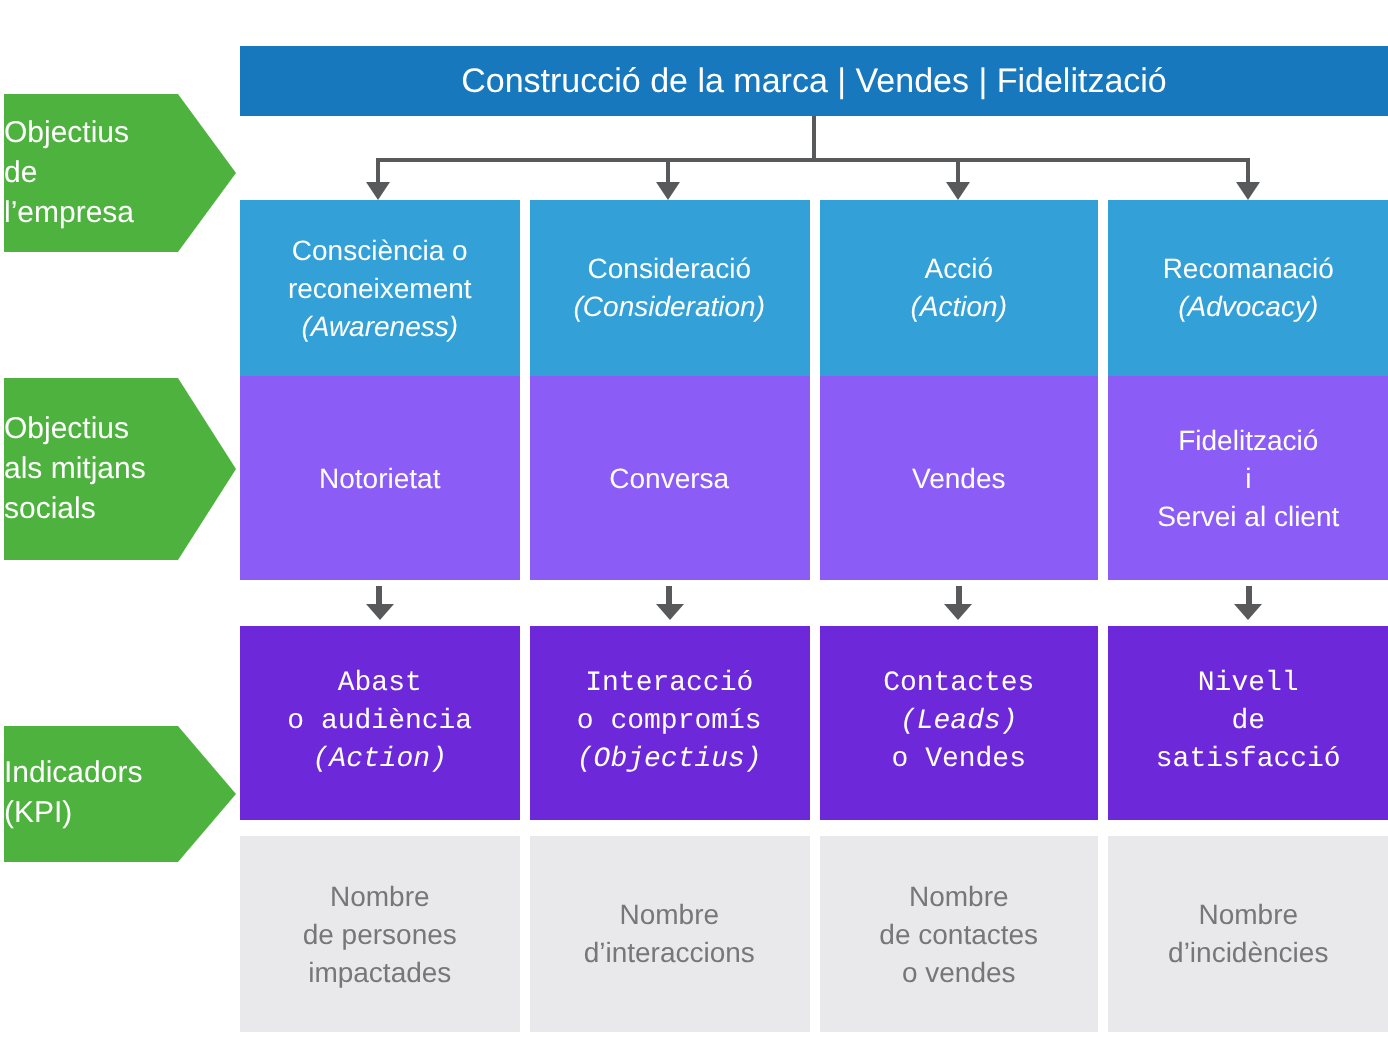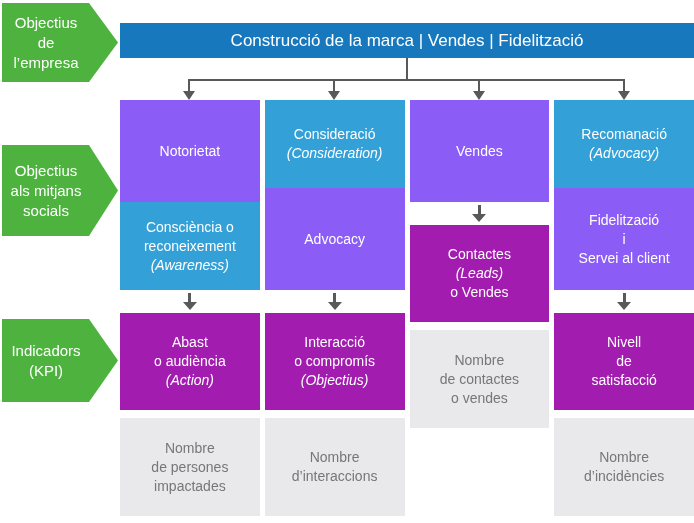--- a/index.html
+++ b/index.html
@@ -7,23 +7,23 @@
     position:relative; width:694px; height:523px; background:#ffffff;
     font-family:"Liberation Sans", sans-serif; overflow:hidden;
   }
   .ln { display:block; }
   .en { font-style:italic; }
 
   
   .green-arrow {
     position:absolute; left:2px; width:116px; background:#4eb23e;
     clip-path:polygon(0 0, 75% 0, 100% 50%, 75% 100%, 0 100%);
-    color:#ffffff; font-size:15px; line-height:20px; text-align:center;
+    color:#ffffff; font-size:15px; line-height:20px; 
     display:flex; flex-direction:column; justify-content:center;
-    padding-right:28px; box-sizing:border-box;
+    padding-right:28px; box-sizing:border-box;margin-top:44px;
   }
 
   
   .banner {
     position:absolute; left:120px; top:23px; width:574px; height:35px;
     background:#1878bd; color:#ffffff; font-size:17px;
     display:flex; align-items:center; justify-content:center; text-align:center;
   }
 
   
@@ -40,21 +40,21 @@
     display:grid; grid-template-columns:repeat(4,1fr); column-gap:5px;
   }
   .col { display:flex; flex-direction:column; }
   .cell {
     display:flex; flex-direction:column; justify-content:center; align-items:center;
     text-align:center; color:#ffffff; font-size:14px; line-height:19px;
   }
   .hdr  { height:88px;  background:#33a0d8; }
   .obj  { height:102px; background:#8b5cf6; }
   .azone{ height:23px;  display:flex; align-items:center; justify-content:center; }
-  .kpi  { height:97px;  background:#a21caf; }
+  .kpi  { height:97px;  background:#6d28d9;font-family:Liberation Mono, monospace; }
   .sp   { height:8px; }
   .met  { height:98px;  background:#e9e9eb; color:#76767b; }
 
   .darrow { display:flex; flex-direction:column; align-items:center; }
   .darrow .stem { width:3px; height:9px; background:#58595b; }
   .darrow .head {
     width:0; height:0;
     border-left:7px solid transparent; border-right:7px solid transparent;
     border-top:8px solid #58595b;
   }
@@ -67,21 +67,21 @@
   <div class="green-arrow" style="top:3px;height:79px">
     <span class="ln">Objectius</span>
     <span class="ln">de</span>
     <span class="ln">l’empresa</span>
   </div>
   <div class="green-arrow" style="top:145px;height:91px">
     <span class="ln">Objectius</span>
     <span class="ln">als mitjans</span>
     <span class="ln">socials</span>
   </div>
-  <div class="green-arrow" style="top:319px;height:83px">
+  <div class="green-arrow" style="top:319px;height:68px">
     <span class="ln">Indicadors</span>
     <span class="ln">(KPI)</span>
   </div>
 
   <div class="banner">
     <span>Construcció de la marca | Vendes | Fidelització</span>
   </div>
 
   <div class="cline" style="left:406px;top:58px;width:2px;height:22px"></div>
   <div class="cline" style="left:189px;top:79px;width:436px;height:2px"></div>
@@ -90,28 +90,28 @@
   <div class="cline" style="left:478px;top:79px;width:2px;height:13px"></div>
   <div class="cline" style="left:623px;top:79px;width:2px;height:13px"></div>
   <div class="chead" style="left:183px;top:91px"></div>
   <div class="chead" style="left:328px;top:91px"></div>
   <div class="chead" style="left:473px;top:91px"></div>
   <div class="chead" style="left:618px;top:91px"></div>
 
   <div class="grid">
 
     <div class="col">
-      <div class="cell obj">
-        <span class="ln">Notorietat</span>
-      </div>
       <div class="cell hdr">
         <span class="ln">Consciència o</span>
         <span class="ln">reconeixement</span>
         <span class="ln en">(Awareness)</span>
       </div>
+      <div class="cell obj">
+        <span class="ln">Notorietat</span>
+      </div>
       <div class="azone">
         <div class="darrow">
             <div class="stem"></div>
             <div class="head"></div>
           </div>
       </div>
       <div class="cell kpi">
         <span class="ln">Abast</span>
         <span class="ln">o audiència</span>
         <span class="ln en">(Action)</span>
@@ -123,41 +123,45 @@
         <span class="ln">impactades</span>
       </div>
     </div>
 
     <div class="col">
       <div class="cell hdr">
         <span class="ln">Consideració</span>
         <span class="ln en">(Consideration)</span>
       </div>
       <div class="cell obj">
-        <span class="ln">Advocacy</span>
+        <span class="ln">Conversa</span>
       </div>
       <div class="azone">
         <div class="darrow">
             <div class="stem"></div>
             <div class="head"></div>
           </div>
       </div>
       <div class="cell kpi">
         <span class="ln">Interacció</span>
         <span class="ln">o compromís</span>
         <span class="ln en">(Objectius)</span>
       </div>
       <div class="sp"></div>
       <div class="cell met">
         <span class="ln">Nombre</span>
         <span class="ln">d’interaccions</span>
       </div>
     </div>
 
     <div class="col">
+      <div class="cell hdr">
+        <span class="ln">Acció</span>
+        <span class="ln en">(Action)</span>
+      </div>
       <div class="cell obj">
         <span class="ln">Vendes</span>
       </div>
       <div class="azone">
         <div class="darrow">
             <div class="stem"></div>
             <div class="head"></div>
           </div>
       </div>
       <div class="cell kpi">

